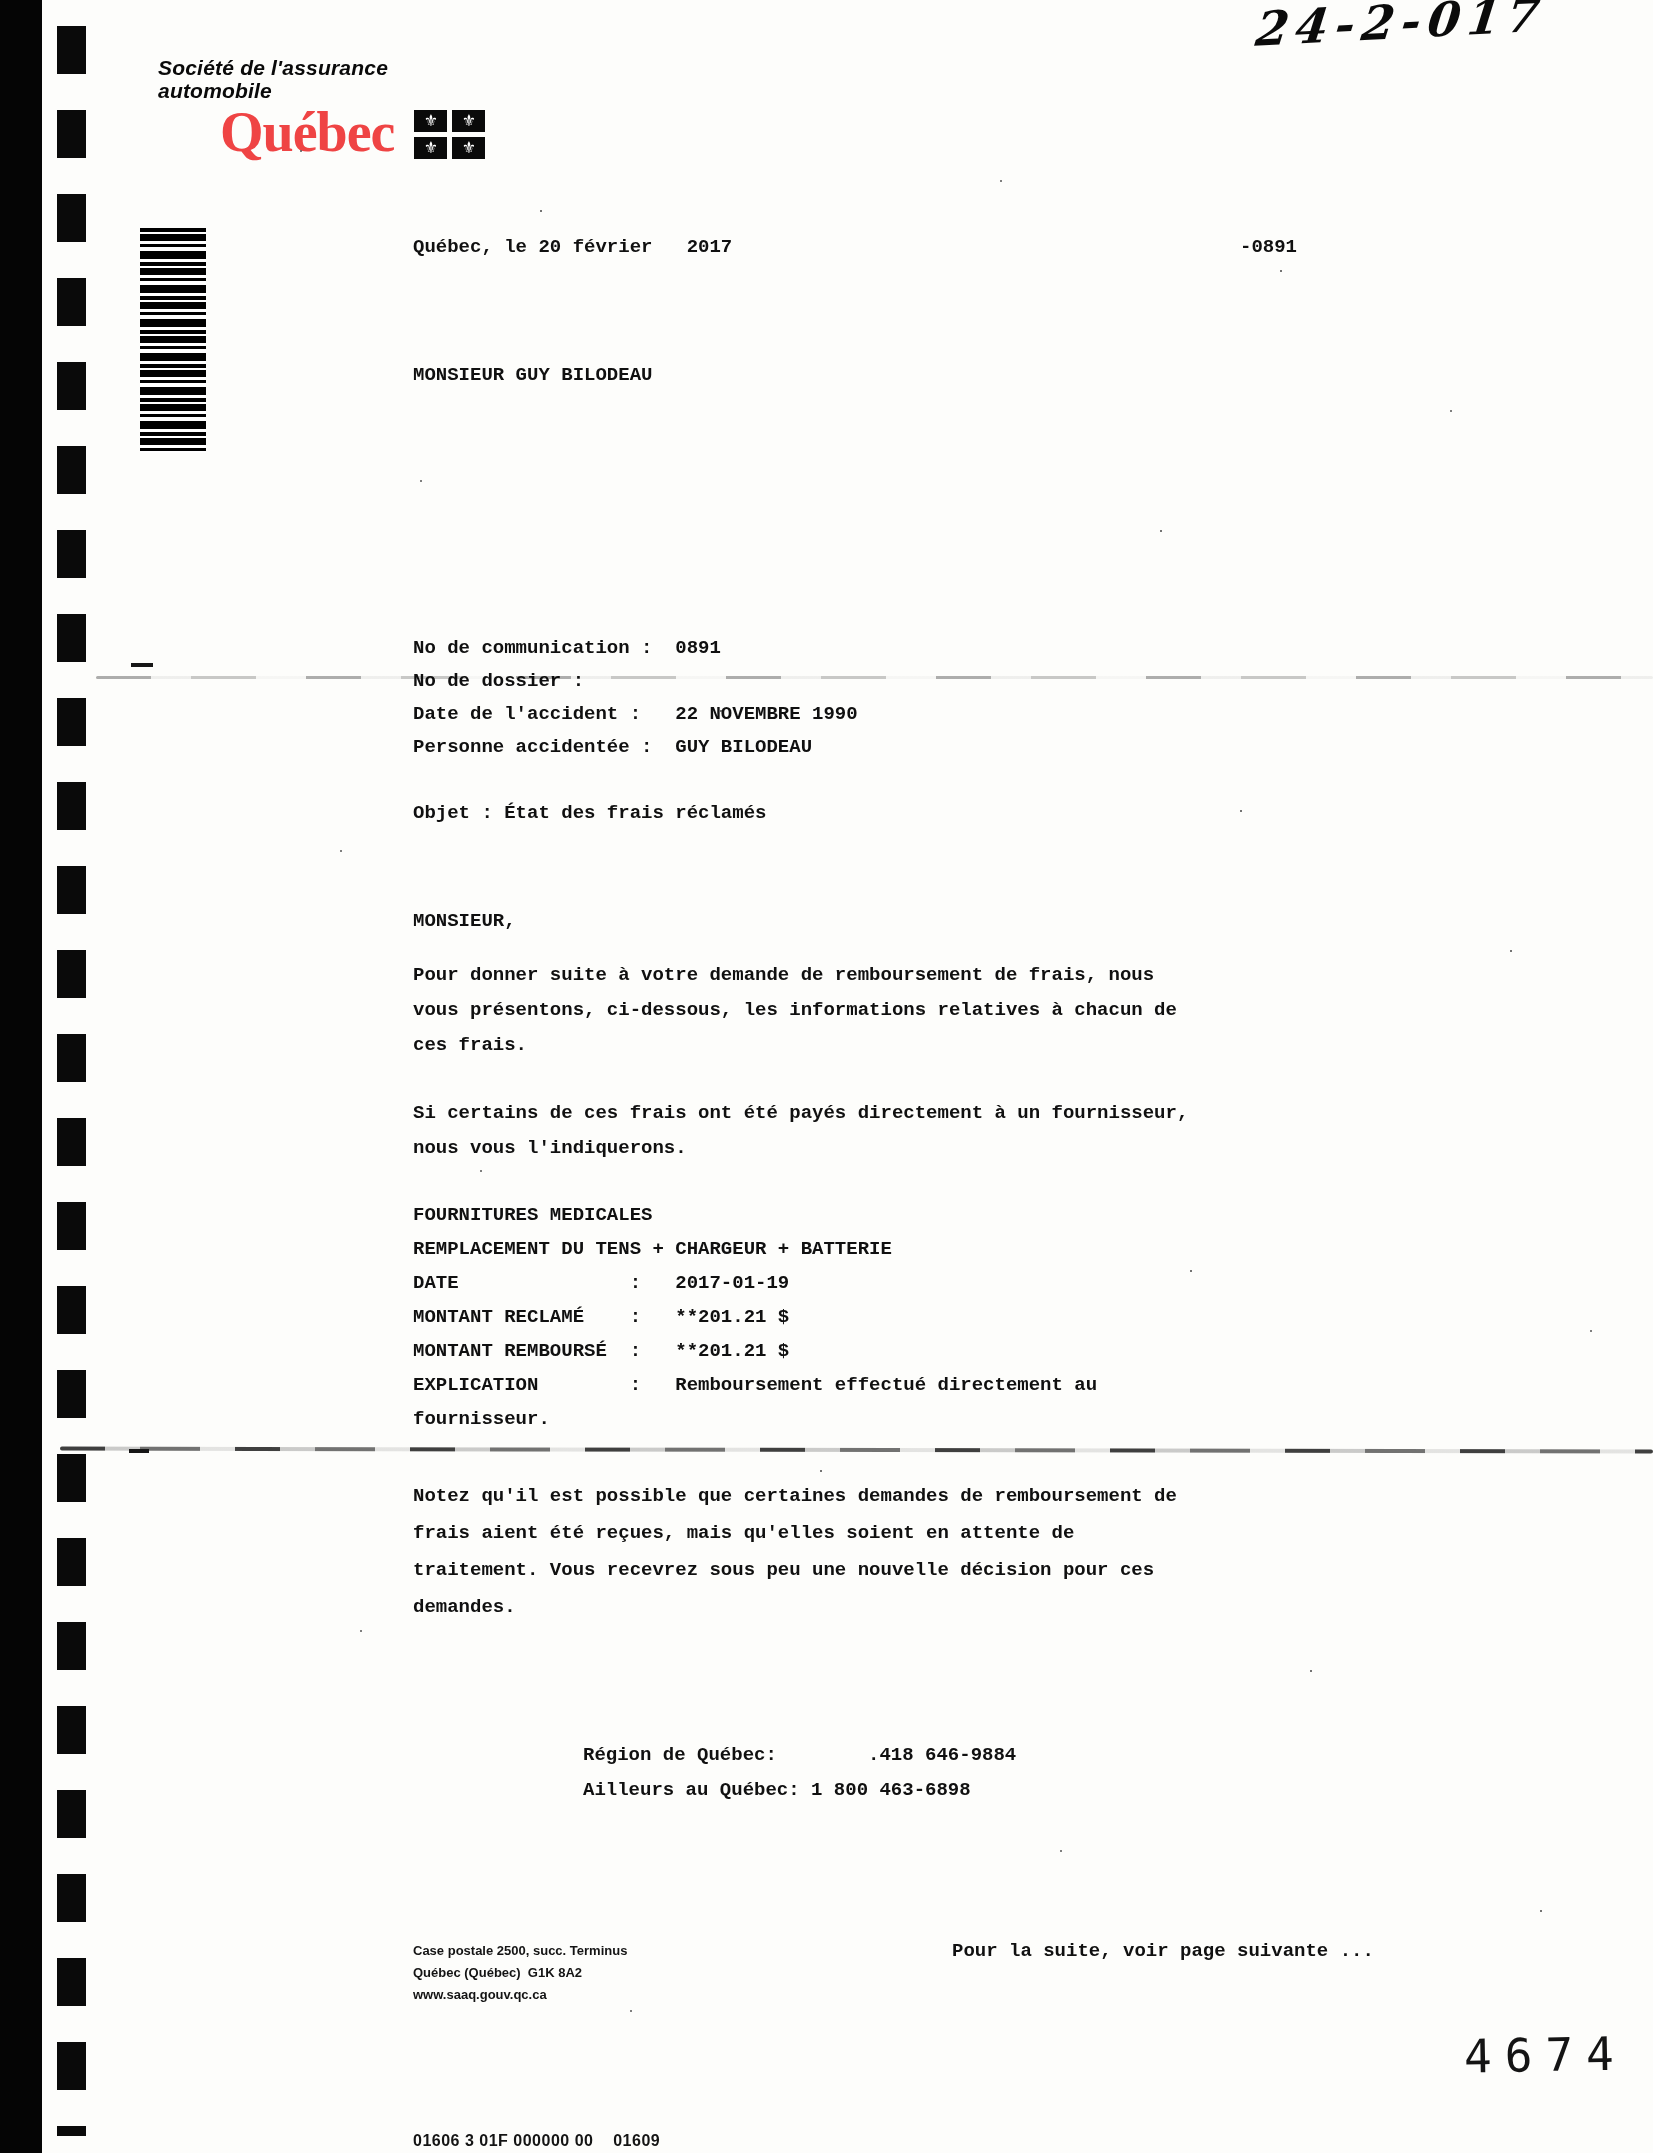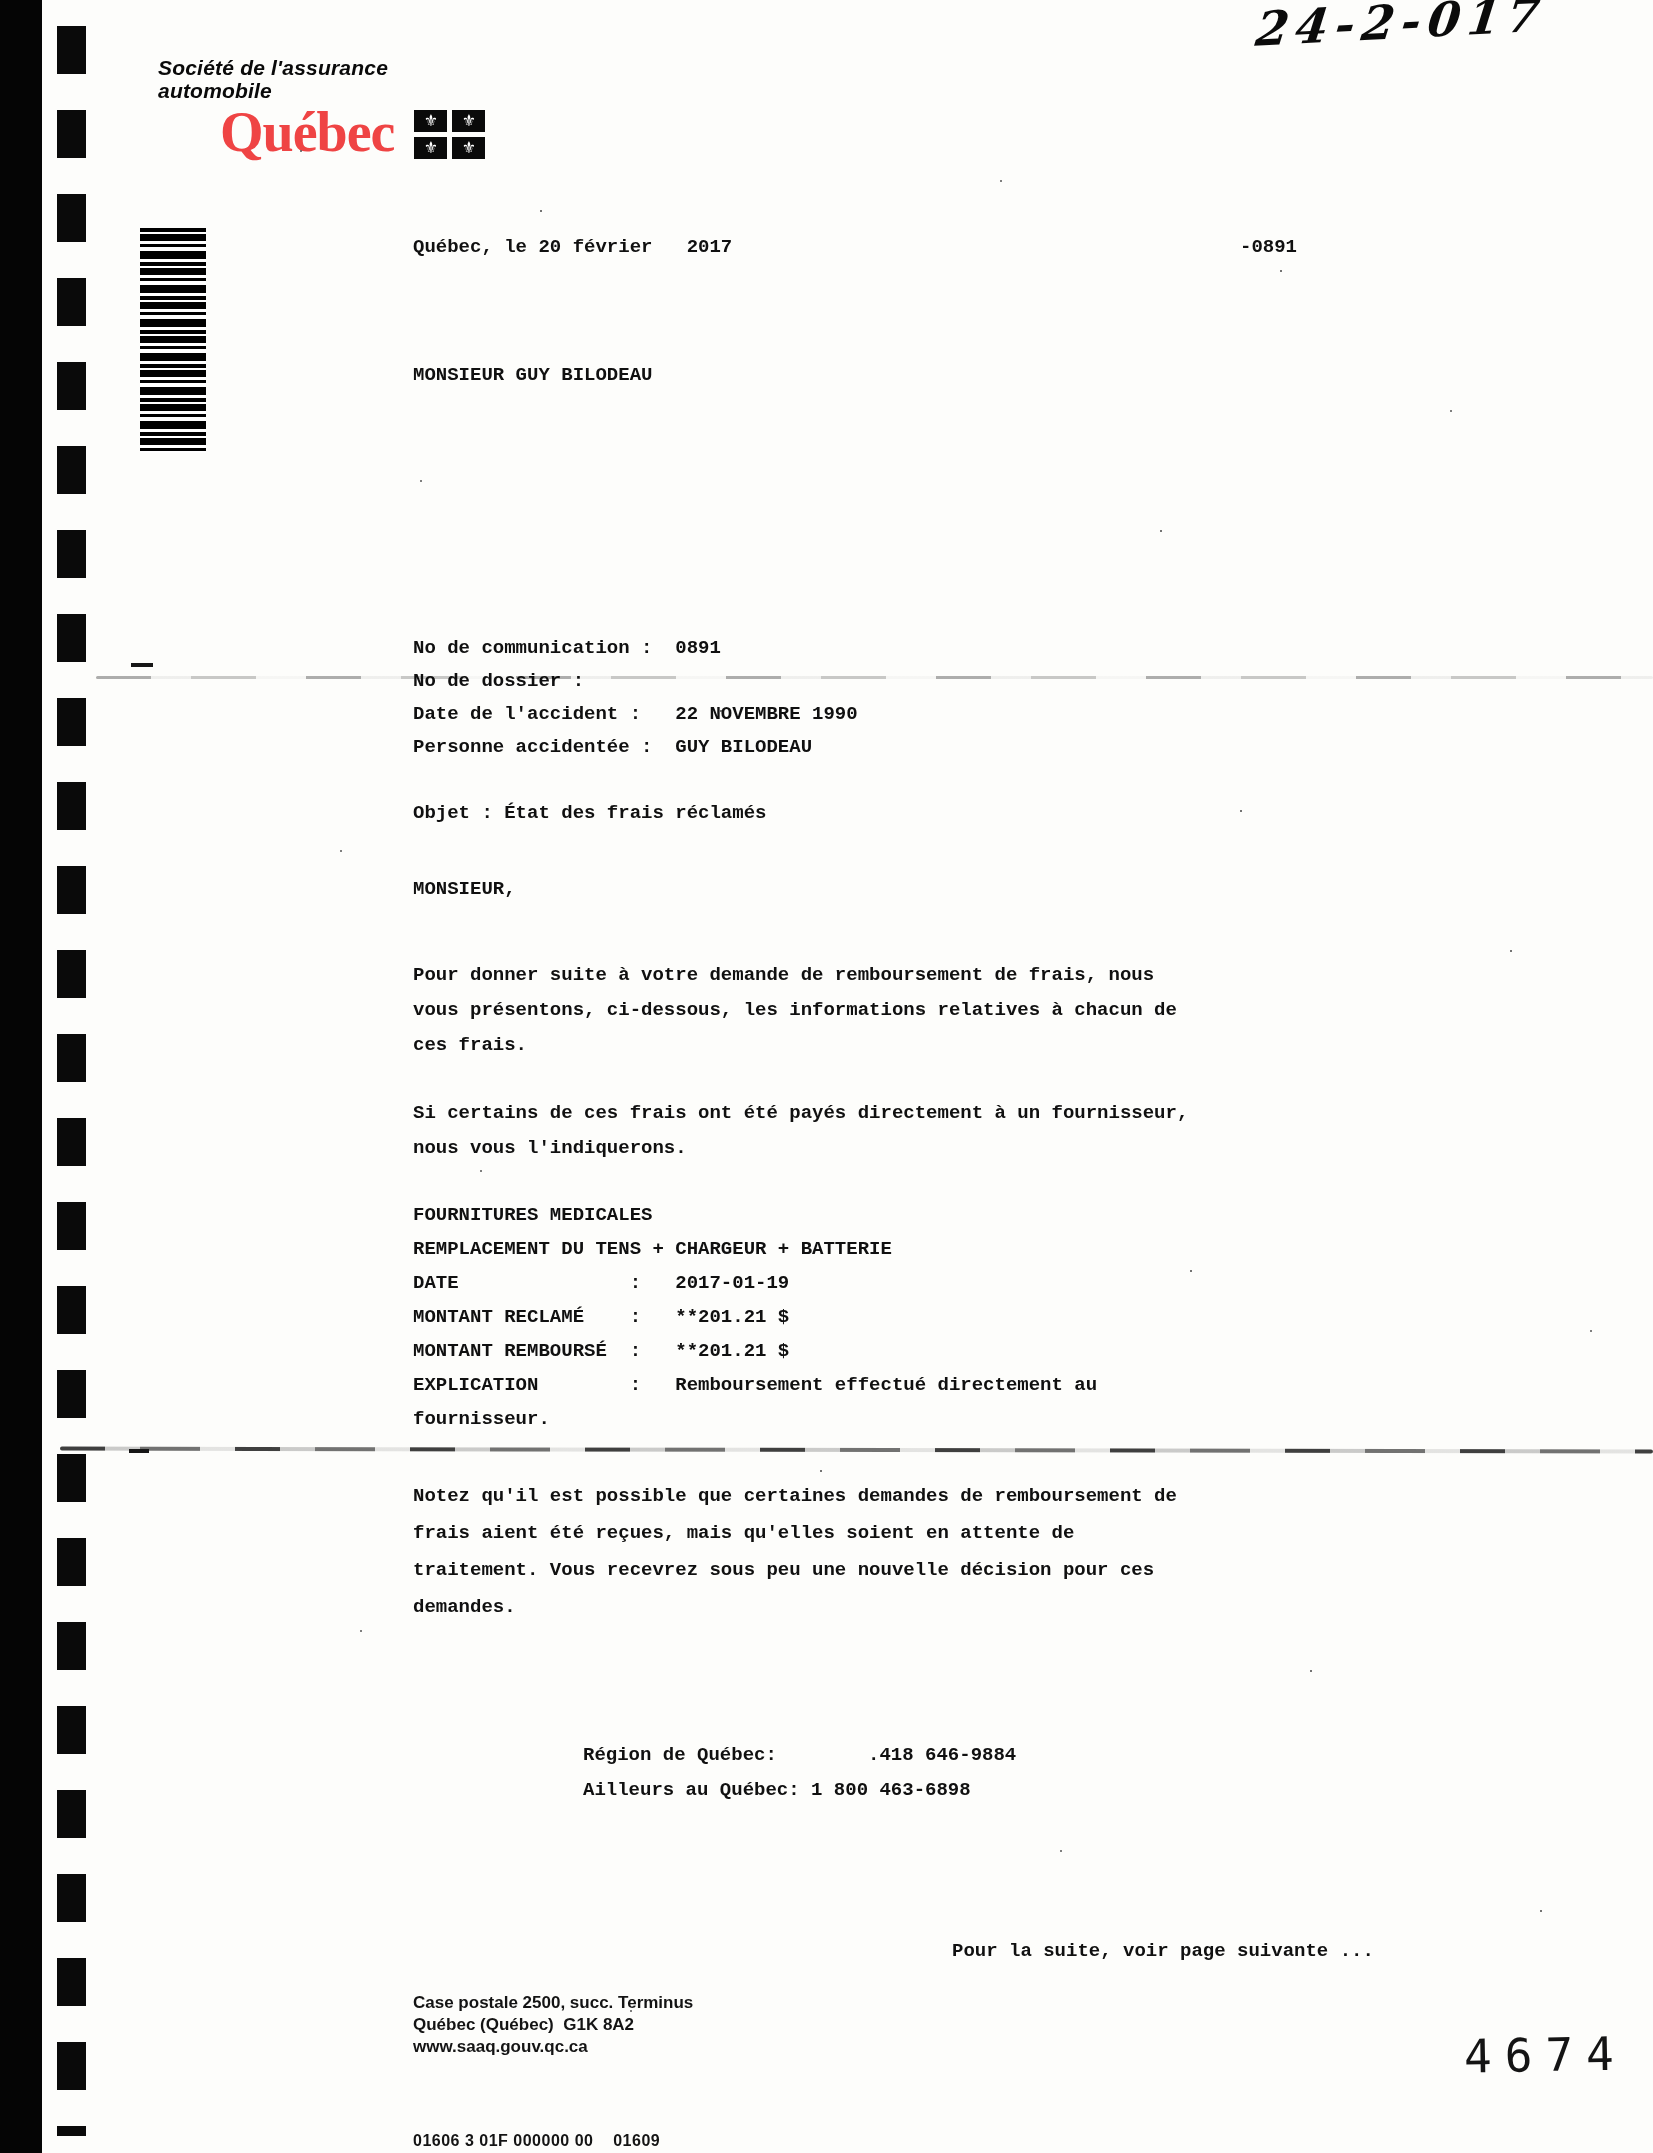--- a/index.html
+++ b/index.html
@@ -75,33 +75,33 @@
     font-family:"Liberation Mono", monospace;
     font-weight:700;
     font-size:19px;line-height:35px;color:#101010;
     white-space:pre;
   }
   .t-dateline{top:230px;}
   .t-ref{left:1240px;top:230px;}
   .t-recipient{top:358px;}
   .t-info{top:632px;line-height:33px;}
   .t-subject{top:796px;}
-  .t-salutation{top:872px;}
+  .t-salutation{top:904px;}
   .t-para1{top:958px;}
   .t-para2{top:1096px;}
   .t-claim{top:1198px;line-height:34px;}
   .t-para3{top:1478px;line-height:37px;}
   .t-para4{top:1644px;line-height:36px;}
   .t-phones{left:583px;top:1738px;line-height:35px;}
   .t-continuation{left:952px;top:1934px;}
   
   .footer-address{
-    position:absolute;left:413px;top:1992px;
-    font-family:"Liberation Sans", sans-serif;
-    font-weight:700;font-size:17px;line-height:22px;color:#141414;
+    position:absolute;left:413px;top:1940px;
+    font-family:"Liberation Sans", sans-serif;
+    font-weight:700;font-size:13px;line-height:22px;color:#141414;
     white-space:pre;
   }
   .footer-code{
     position:absolute;left:413px;top:2132px;
     font-family:"Liberation Sans", sans-serif;
     font-weight:700;font-size:16px;letter-spacing:0.5px;color:#141414;
     white-space:pre;
   }
   
   .artifact-line-1{

